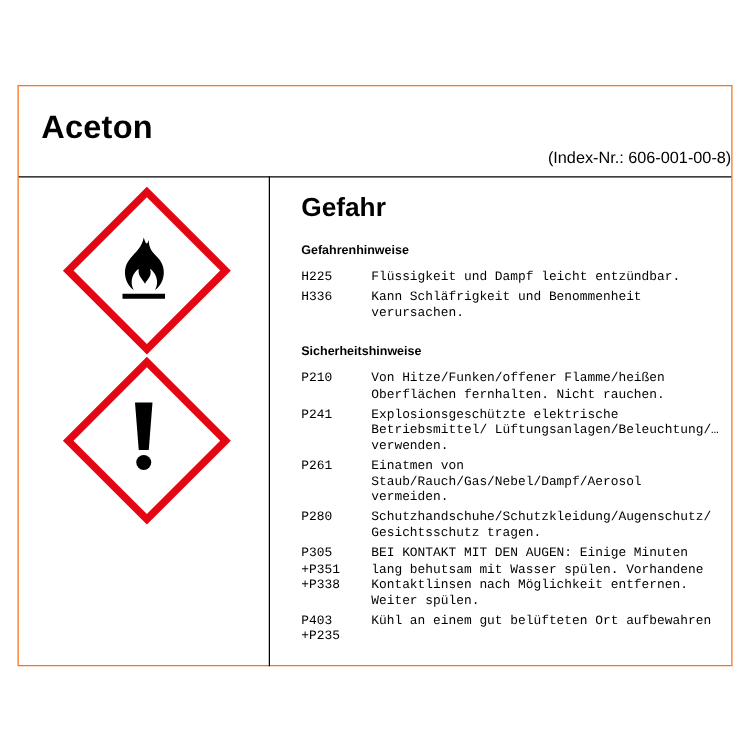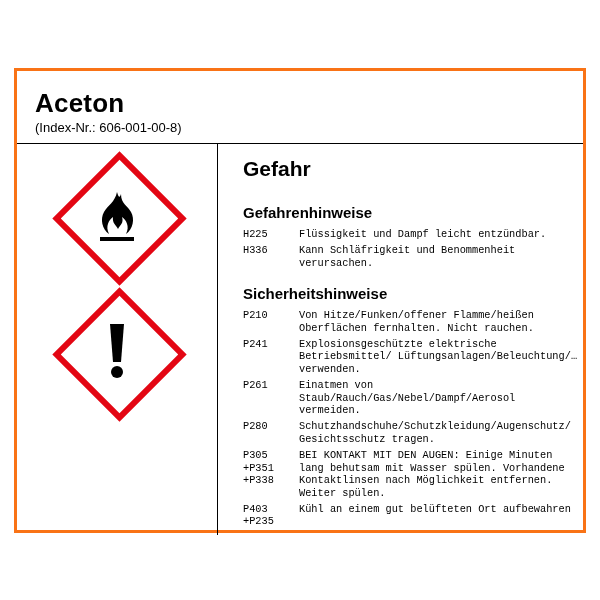--- a/index.html
+++ b/index.html
@@ -10,21 +10,21 @@
     background: #ffffff;
     font-family: "Liberation Sans", sans-serif;
   }
 
   #label {
     position: absolute;
     left: 14px;
     top: 68px;
     width: 572px;
     height: 465px;
-    border: 3px solid #f97316;
+    border: 1px solid #f97316;
     box-sizing: border-box;
     background: #ffffff;
   }
 
   
   .header {
     position: absolute;
     left: 0;
     top: 0;
     width: 100%;
@@ -37,20 +37,21 @@
     font-weight: bold;
     color: #000000;
     line-height: 28px;
     letter-spacing: 0.2px;
   }
   .substance-index {
     font-size: 13px;
     color: #000000;
     line-height: 18px;
     margin-top: 2px;
+    text-align: right;
   }
 
   .hrule {
     position: absolute;
     left: 0;
     top: 72px;
     width: 100%;
     height: 1px;
     background: #000000;
   }
@@ -119,24 +120,24 @@
     top: 72px;
     width: 370px;
     height: 392px;
     box-sizing: border-box;
     padding: 14px 10px 0 25px;
   }
   .signal-word {
     font-size: 21px;
     font-weight: bold;
     line-height: 24px;
-    margin-bottom: 24px;
+    margin-bottom: 14px;
   }
   .section-title {
-    font-size: 15px;
+    font-size: 10px;
     font-weight: bold;
     line-height: 16px;
     margin-bottom: 7px;
   }
   .section-title.second {
     margin-top: 13px;
   }
 
   table.phrases {
     border-collapse: collapse;

